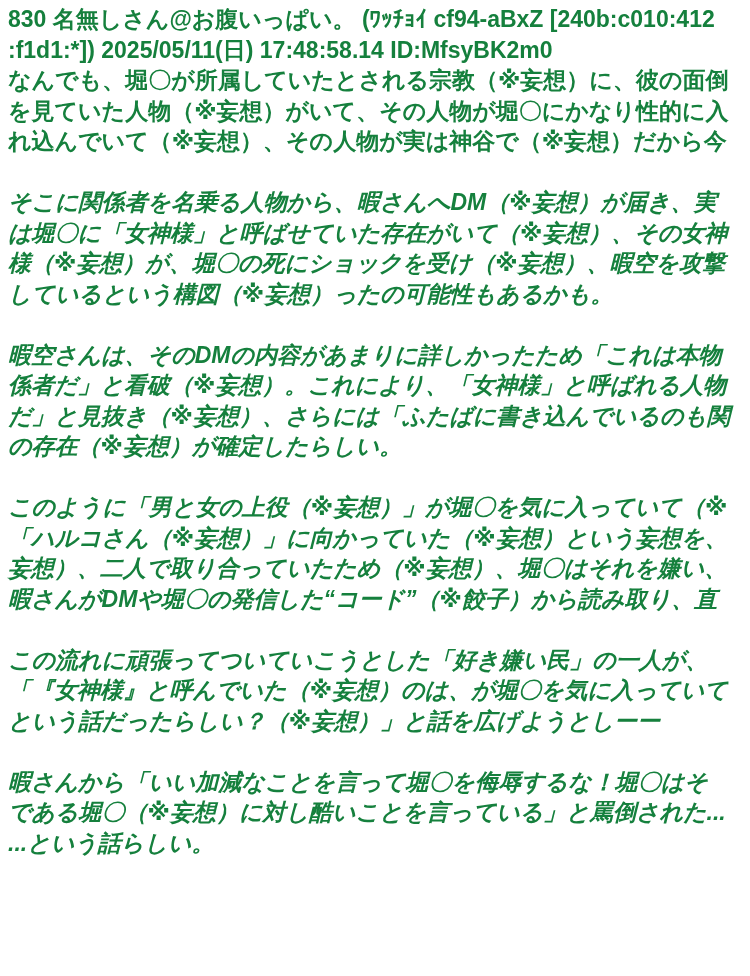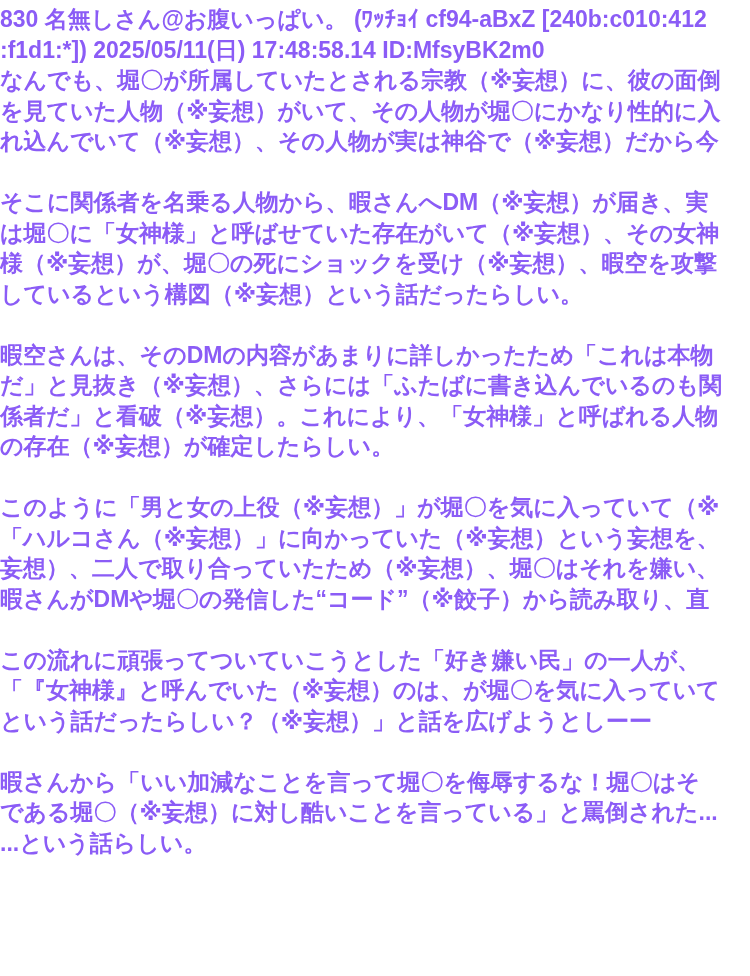--- a/index.html
+++ b/index.html
@@ -4,31 +4,32 @@
 <style>
   html, body {
     margin: 0;
     padding: 0;
     background: #ffffff;
   }
   .post {
     width: 750px;
     height: 976px;
     box-sizing: border-box;
-    padding: 4px 2px 0 0;
+    padding: 4px 2px 0 8px;
     overflow: hidden;
     background: #ffffff;
-    color: #8b5cf6;
+    color: #15803d;
     font-family: "Liberation Sans", "DejaVu Sans", sans-serif;
     font-weight: 700;
     font-size: 23px;
     -webkit-font-smoothing: antialiased;
   }
   .para + .para {
     margin-top: 30.5px; 
+    font-style: italic;
   }
   .line {
     line-height: 30.5px;
     min-height: 30.5px;
     white-space: pre-wrap;
     overflow-wrap: break-word;
   }
 </style>
 </head>
 <body>
@@ -39,26 +40,26 @@
         <div class="line">830 名無しさん@お腹いっぱい。 (ﾜｯﾁｮｲ cf94-aBxZ [240b:c010:412</div>
         <div class="line">:f1d1:*]) 2025/05/11(日) 17:48:58.14 ID:MfsyBK2m0</div>
         <div class="line">なんでも、堀〇が所属していたとされる宗教（※妄想）に、彼の面倒</div>
         <div class="line">を見ていた人物（※妄想）がいて、その人物が堀〇にかなり性的に入</div>
         <div class="line">れ込んでいて（※妄想）、その人物が実は神谷で（※妄想）だから今</div>
       </div>
       <div class="para">
         <div class="line">そこに関係者を名乗る人物から、暇さんへDM（※妄想）が届き、実</div>
         <div class="line">は堀〇に「女神様」と呼ばせていた存在がいて（※妄想）、その女神</div>
         <div class="line">様（※妄想）が、堀〇の死にショックを受け（※妄想）、暇空を攻撃</div>
-        <div class="line">しているという構図（※妄想）という話だったらしい。</div>
+        <div class="line">しているという構図（※妄想）ったの可能性もあるかも。</div>
       </div>
       <div class="para">
         <div class="line">暇空さんは、そのDMの内容があまりに詳しかったため「これは本物</div>
+        <div class="line">係者だ」と看破（※妄想）。これにより、「女神様」と呼ばれる人物</div>
         <div class="line">だ」と見抜き（※妄想）、さらには「ふたばに書き込んでいるのも関</div>
-        <div class="line">係者だ」と看破（※妄想）。これにより、「女神様」と呼ばれる人物</div>
         <div class="line">の存在（※妄想）が確定したらしい。</div>
       </div>
       <div class="para">
         <div class="line">このように「男と女の上役（※妄想）」が堀〇を気に入っていて（※</div>
         <div class="line">「ハルコさん（※妄想）」に向かっていた（※妄想）という妄想を、</div>
         <div class="line">妄想）、二人で取り合っていたため（※妄想）、堀〇はそれを嫌い、</div>
         <div class="line">暇さんがDMや堀〇の発信した“コード”（※餃子）から読み取り、直</div>
       </div>
       <div class="para">
         <div class="line">この流れに頑張ってついていこうとした「好き嫌い民」の一人が、</div>

